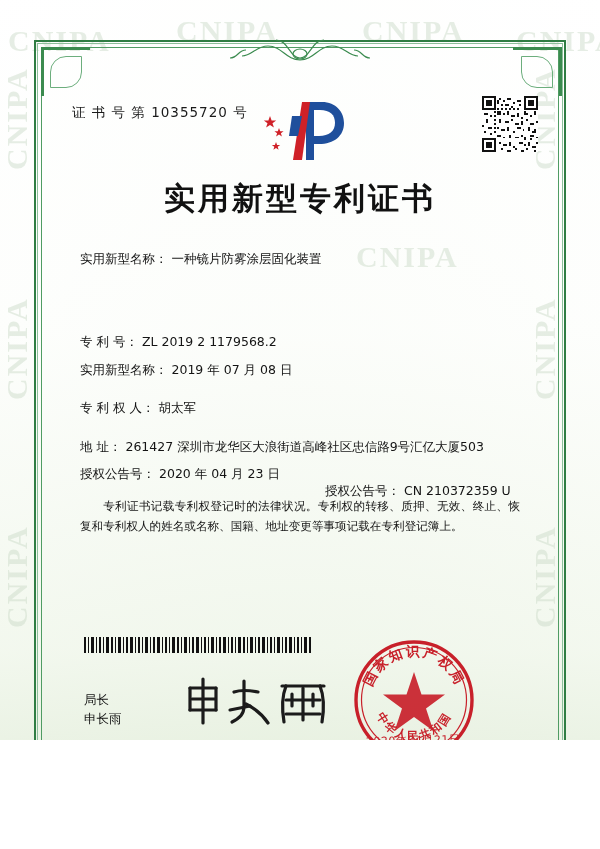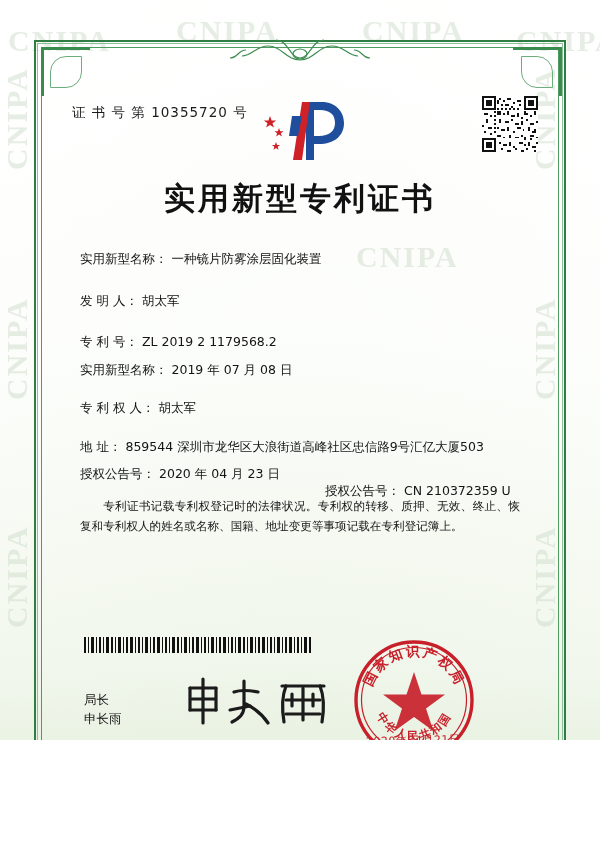--- a/index.html
+++ b/index.html
@@ -437,43 +437,39 @@
     </g>
   </svg>
 
   <div id="doc-title">实用新型专利证书</div>
 
   <div class="field-row" id="row-name">
     <span class="field-label">实用新型名称：</span>
     <span class="field-value">一种镜片防雾涂层固化装置</span>
   </div>
 
-  <div class="field-row" id="row-inv">
-    <span class="field-label">发 明 人：</span>
-    <span class="field-value">胡太军</span>
-  </div>
 
   <div class="field-row" id="row-patno">
     <span class="field-label">专 利 号：</span>
     <span class="field-value">ZL 2019 2 1179568.2</span>
   </div>
 
   <div class="field-row" id="row-appdate">
     <span class="field-label">实用新型名称：</span>
     <span class="field-value">2019 年 07 月 08 日</span>
   </div>
 
   <div class="field-row" id="row-owner">
     <span class="field-label">专 利 权 人：</span>
     <span class="field-value">胡太军</span>
   </div>
 
   <div class="field-row" id="row-addr">
     <span class="field-label">地      址：</span>
-    <span class="field-value">859544 深圳市龙华区大浪街道高峰社区忠信路9号汇亿大厦503</span>
+    <span class="field-value">261427 深圳市龙华区大浪街道高峰社区忠信路9号汇亿大厦503</span>
   </div>
 
   <div class="field-row" id="row-grant">
     <span class="field-label">授权公告号：</span>
     <span class="field-value">2020 年 04 月 23 日</span>
     <span class="right">
       <span class="field-label">授权公告号：</span>
       <span class="field-value">CN 210372359 U</span>
     </span>
   </div>

